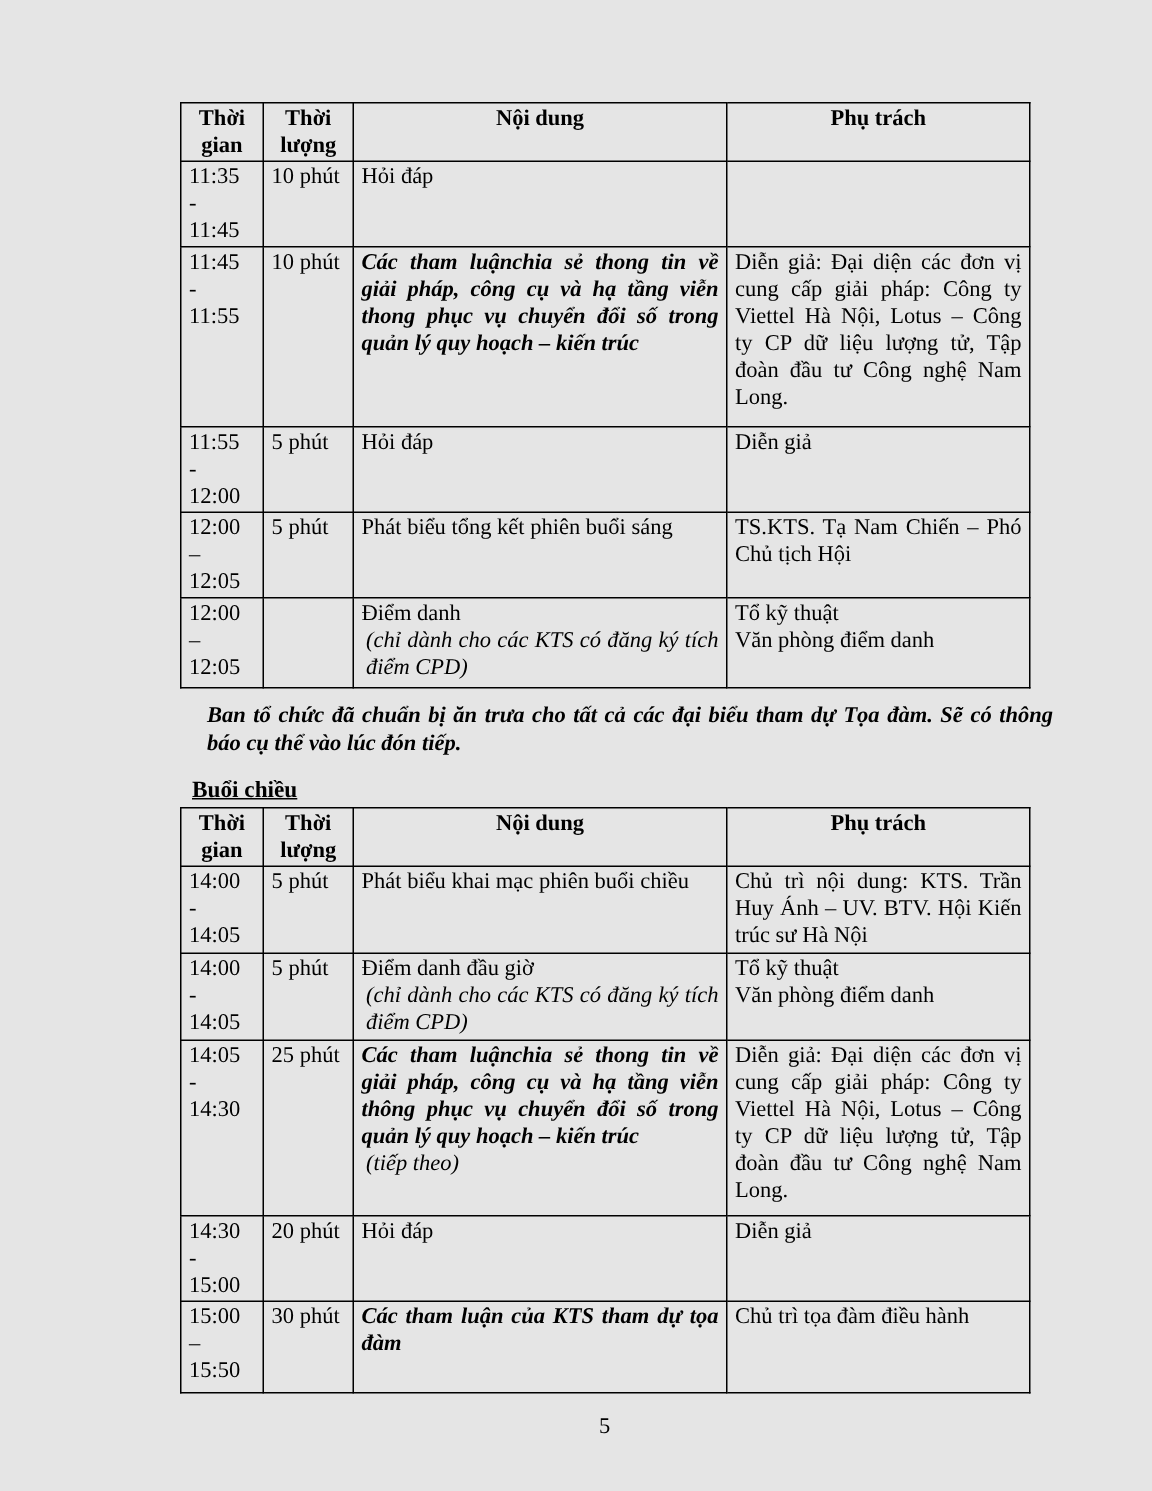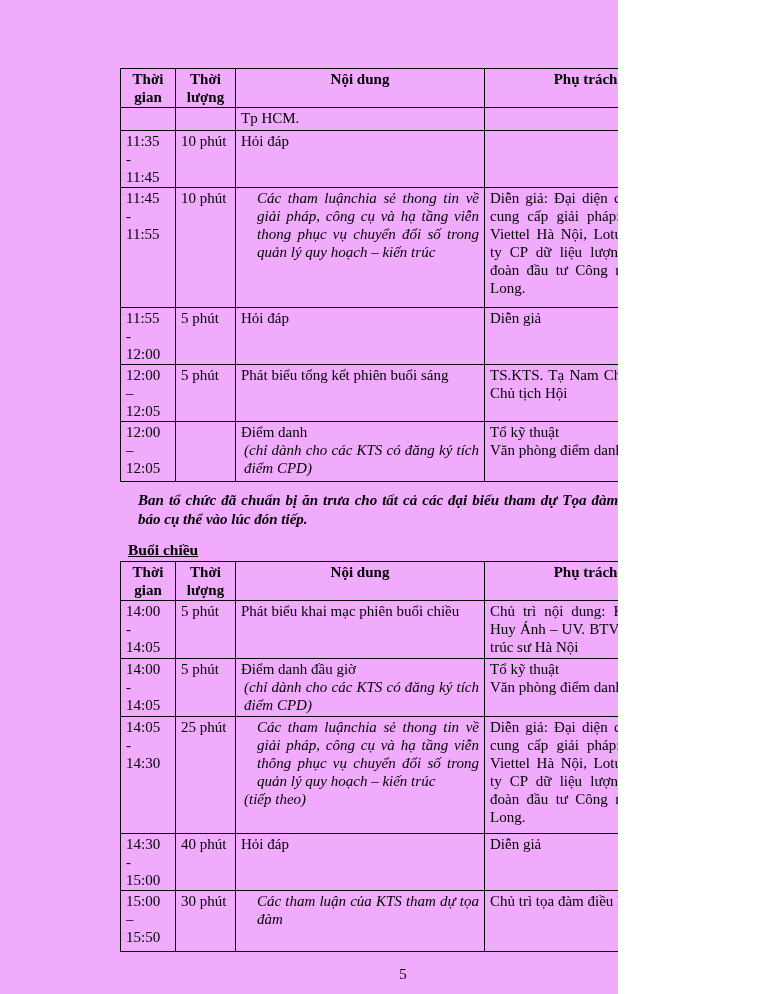--- a/index.html
+++ b/index.html
@@ -2,37 +2,37 @@
 <html><head>
 <meta charset="utf-8">
 <style>
   * { margin:0; padding:0; box-sizing:border-box; }
   html,body { background:#fff; }
   body {
     width:768px; height:994px;
     font-family:"Liberation Serif","DejaVu Serif",serif;
     color:#000;
   }
-  .page { position:relative; width:618px; height:994px; background:#f0abfc; overflow:hidden; }
+  .page { position:relative; width:768px; height:994px; background:#e5e5e5; overflow:hidden; }
   .content { position:absolute; left:120px; top:68px; width:566px; }
 
   table.sched {
     border-collapse:collapse; table-layout:fixed; width:566px;
     font-size:15px; line-height:1.2;
   }
   table.sched th, table.sched td {
     border:1px solid #000; vertical-align:top; padding:1px 5px;
     overflow:hidden;
   }
   table.sched th { font-weight:bold; text-align:center; }
   td.t { text-align:left; white-space:pre-line; }
   td.d { text-align:left; }
   td.c { text-align:justify; }
   td.l { text-align:justify; white-space:pre-line; }
-  .bi { font-weight:normal; font-style:italic;margin-left:16px; }
+  .bi { font-weight:bold; font-style:italic; }
   .in { font-style:italic; padding-left:3px; }
 
   .lunch-note {
     font-weight:bold; font-style:italic; text-align:justify;
     margin:9px 0 4px 18px; font-size:15px; line-height:1.25; width:564px;
   }
   .section-heading {
     font-weight:bold; margin:12px 0 2px 8px; font-size:15.5px; line-height:1.2;
   }
   .section-heading span { text-decoration:underline; }
@@ -50,26 +50,20 @@
           <col style="width:60px">
           <col style="width:249px">
           <col style="width:202px">
         </colgroup>
       <tbody>
           <tr style="height:37px">
         <th>Thời gian</th>
         <th>Thời lượng</th>
         <th>Nội dung</th>
         <th>Phụ trách</th>
-      </tr>
-      <tr style="height:23px">
-        <td class="t"></td>
-        <td class="d"></td>
-        <td class="c">Tp HCM.</td>
-        <td class="l"></td>
       </tr>
       <tr style="height:53px">
         <td class="t">11:35
 -
 11:45</td>
         <td class="d">10 phút</td>
         <td class="c">Hỏi đáp</td>
         <td class="l"></td>
       </tr>
       <tr style="height:120px">
@@ -161,21 +155,21 @@
         <td class="c">
           <div class="bi">Các tham luậnchia sẻ thong tin về giải pháp, công cụ và hạ tầng viễn thông phục vụ chuyển đổi số trong quản lý quy hoạch – kiến trúc</div>
           <div class="in">(tiếp theo)</div>
         </td>
         <td class="l">Diễn giả: Đại diện các đơn vị cung cấp giải pháp: Công ty Viettel Hà Nội, Lotus – Công ty CP dữ liệu lượng tử, Tập đoàn đầu tư Công nghệ Nam Long.</td>
       </tr>
       <tr style="height:55px">
         <td class="t">14:30
 -
 15:00</td>
-        <td class="d">40 phút</td>
+        <td class="d">20 phút</td>
         <td class="c">Hỏi đáp</td>
         <td class="l">Diễn giả</td>
       </tr>
       <tr style="height:61px">
         <td class="t">15:00
 –
 15:50</td>
         <td class="d">30 phút</td>
         <td class="c">
           <div class="bi">Các tham luận của KTS tham dự tọa đàm</div>

